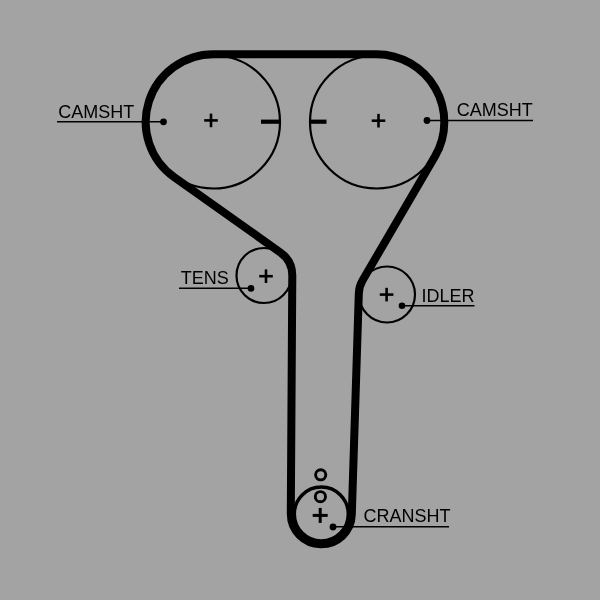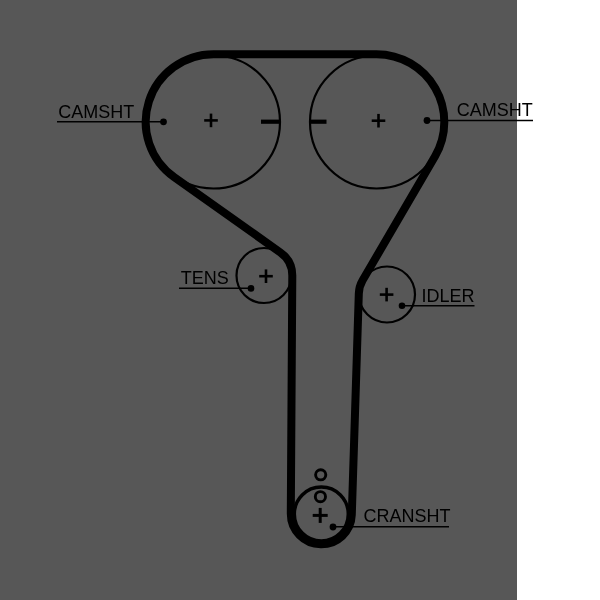--- a/index.html
+++ b/index.html
@@ -1,16 +1,16 @@
 <!DOCTYPE html>
 <html><head>
 <meta charset="utf-8">
 <style>
   html,body{margin:0;padding:0;background:#ffffff;}
-  .wrap{width:517px;height:600px;position:relative;background:#0369a1;filter:grayscale(1);text-decoration:underline;}
+  .wrap{width:600px;height:600px;position:relative;background:#a3a3a3;filter:grayscale(1);text-decoration:underline;}
   svg{display:block;}
   text{font-family:"Liberation Sans",sans-serif;font-size:18px;fill:#000;}
 </style>
 </head>
 <body>
 <div class="wrap">
 <svg width="600" height="600" viewBox="0 0 600 600">
 
   <path d="M 213.5 54.2 A 67.8 67.8 0 0 0 174.32 177.34 L 280.35 252.4 A 28.3 28.3 0 0 1 292.3 275.68 L 290.8 513.81 A 30.5 30.5 0 0 0 351.78 514.97 L 358.81 293.6 A 28.2 28.2 0 0 1 362.64 280.29 L 435.06 156.17 A 67.8 67.8 0 0 0 376.5 54.2 Z" fill="none" stroke="#000" stroke-width="8"></path>
 

